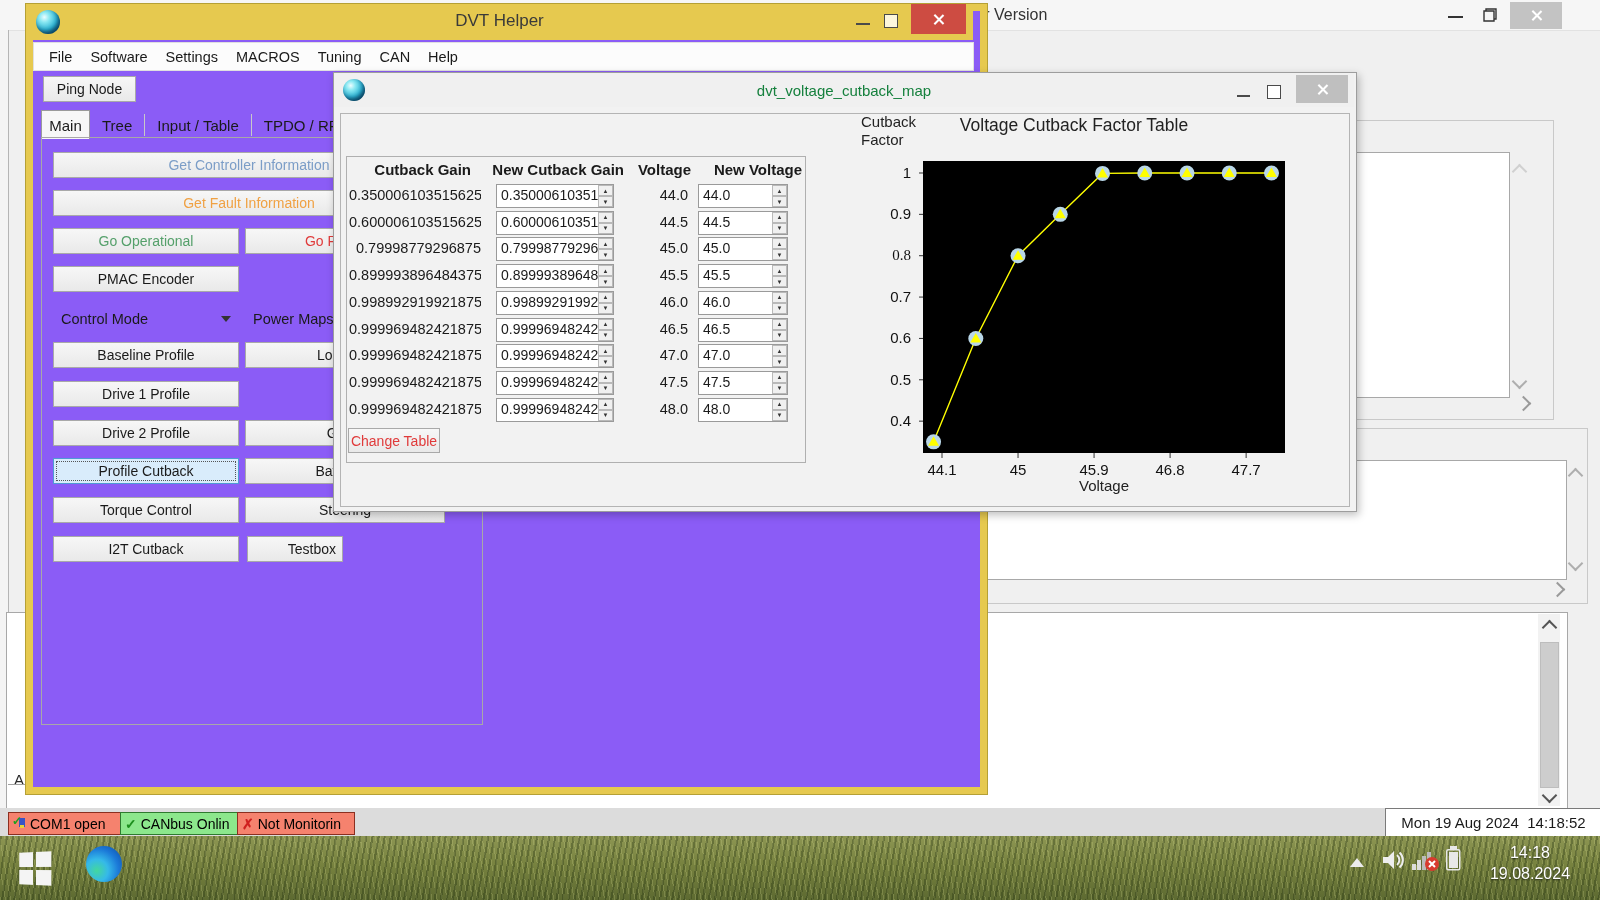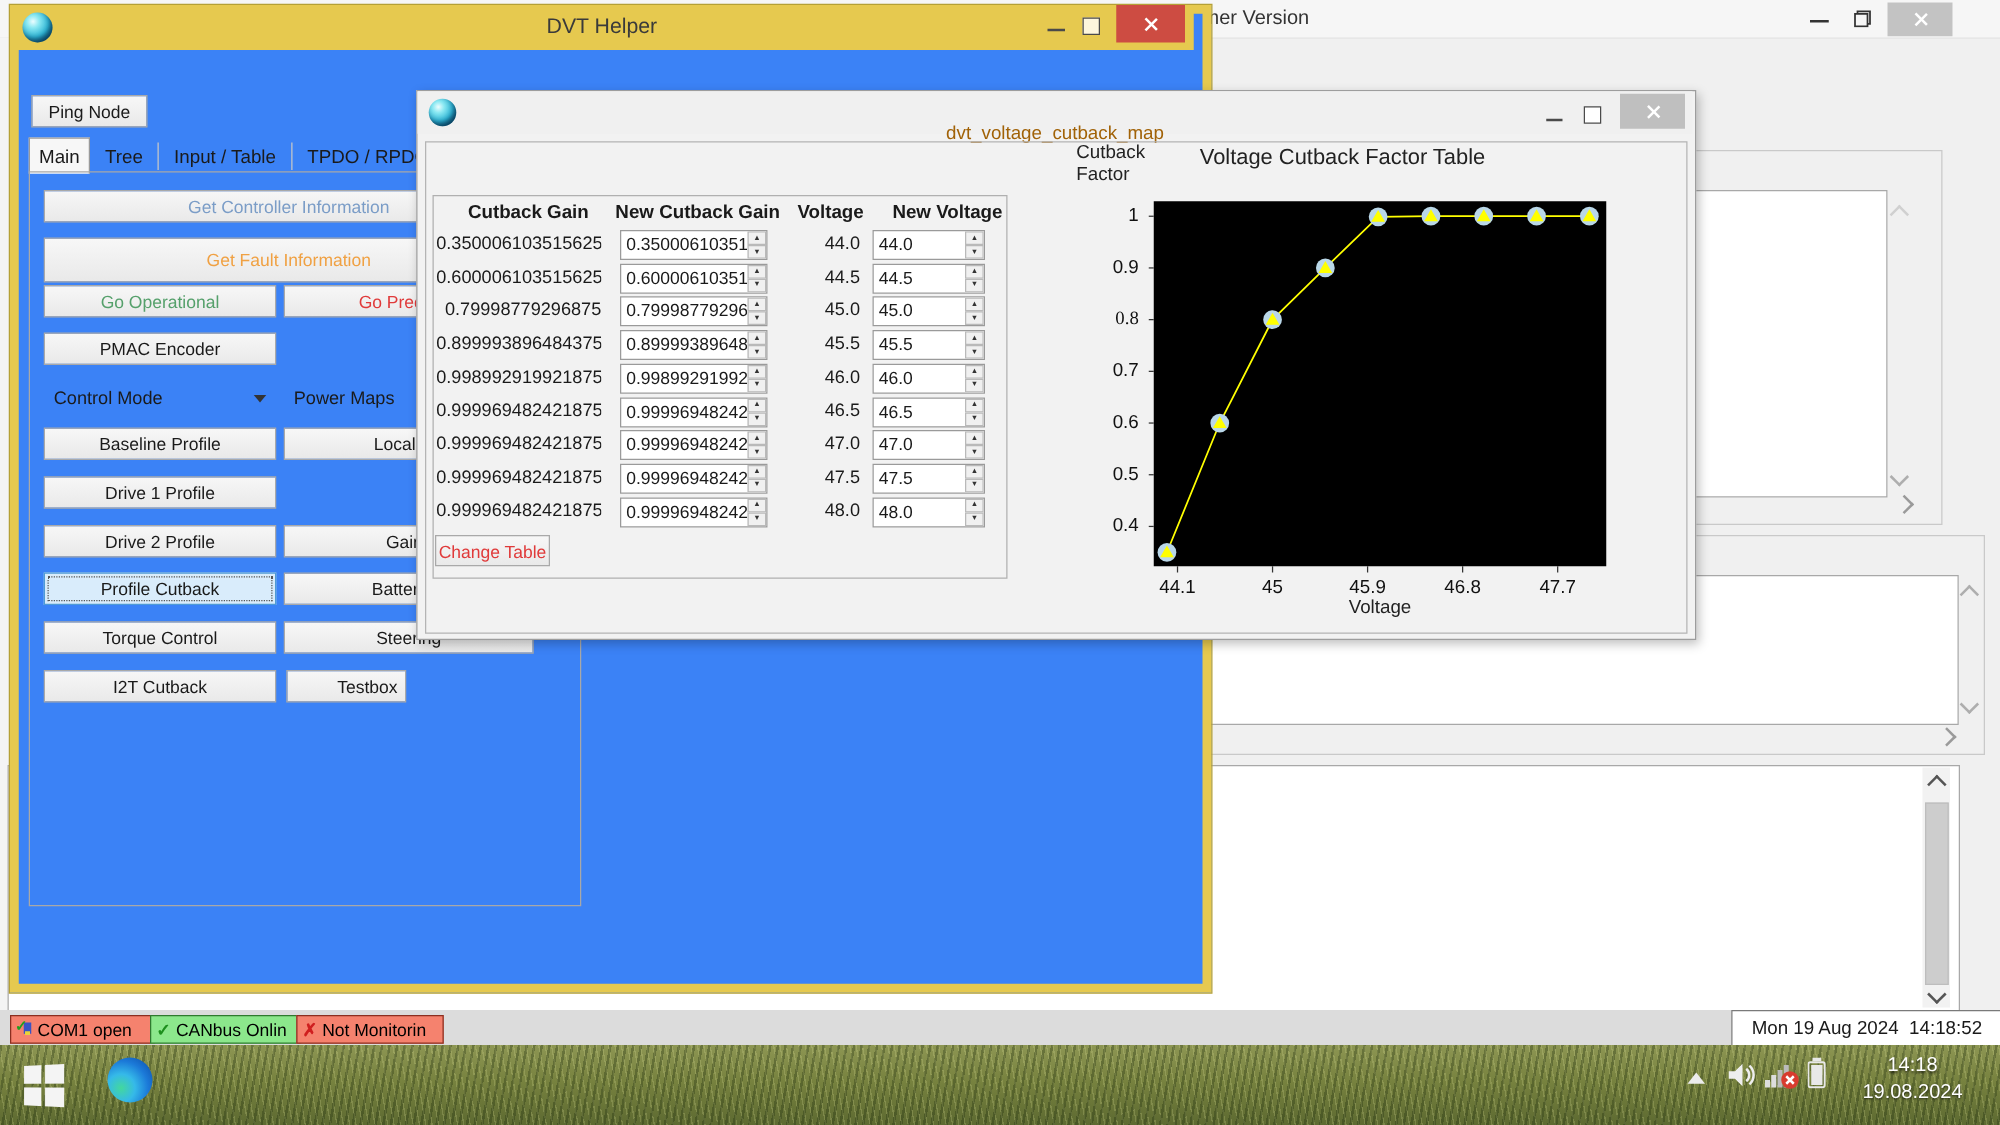--- a/index.html
+++ b/index.html
@@ -88,45 +88,54 @@
     <div class="white-area" style="left:6px;top:612px;width:1560px;height:196px;"></div>
     <div class="abs" style="left:1538px;top:614px;width:22px;height:192px;background:#f2f2f2;">
       <span class="chev up" style="left:6px;top:8px;border-color:#555;"></span>
       <div class="scroll-thumb" style="left:2px;top:28px;width:17px;height:144px;"></div>
       <span class="chev down" style="left:6px;top:176px;border-color:#555;"></span>
     </div>
     <div class="abs nowrap" style="left:14px;top:771px;font-size:15px;color:#2a2a2a;">Already logged in at a higher level</div>
     <div class="hairline" style="left:8px;top:784px;width:944px;height:1px;"></div>
   </div>
 
-  <div class="abs" style="left:8px;top:4px;width:947px;height:776px;background:#3b82f6;border:7px solid #e6c94f;outline:1px solid #b5a035;">
+  <div class="abs" style="left:26px;top:4px;width:947px;height:776px;background:#8b5cf6;border:7px solid #e6c94f;outline:1px solid #b5a035;">
 
     <div class="abs" style="left:-7px;top:-7px;width:947px;height:36px;background:#e6c94f;">
       <div class="orb" style="position:absolute;left:10px;top:6px;width:24px;height:24px;"></div>
       <div class="abs" style="left:0;top:7px;width:100%;text-align:center;font-size:17px;color:#3a3a3a;">DVT Helper</div>
       <div class="abs" style="left:830px;top:19px;width:14px;height:2px;background:#4a4a4a;"></div>
       <div class="abs" style="left:858px;top:10px;width:12px;height:12px;border:1.5px solid #4a4a4a;background:#fdf6dc;"></div>
       <div class="abs" style="left:885px;top:0px;width:55px;height:30px;background:#cd4c42;display:flex;align-items:center;justify-content:center;">
         <span class="xmark"></span>
       </div>
     </div>
 
+    <div class="abs" style="left:0;top:31px;width:933px;height:27px;background:#fcfcfc;border:1px solid #e0e0e0;display:flex;align-items:center;padding-left:6px;">
+      <span class="menu-item">File</span>
+      <span class="menu-item">Software</span>
+      <span class="menu-item">Settings</span>
+      <span class="menu-item">MACROS</span>
+      <span class="menu-item">Tuning</span>
+      <span class="menu-item">CAN</span>
+      <span class="menu-item">Help</span>
+    </div>
 
     <button class="btn" style="left:10px;top:65px;width:93px;height:26px;">Ping Node</button>
 
     <div class="abs" style="left:8px;top:99px;width:440px;height:28px;display:flex;">
       <div class="tab-active" style="width:47px;">Main</div>
       <div class="tab-plain">Tree</div>
       <div class="tab-plain">Input / Table</div>
       <div class="tab-plain">TPDO / RPDO</div>
     </div>
     <div class="abs" style="left:8px;top:126px;width:440px;height:586px;border:1px solid #a8a8a8;"></div>
 
     <button class="btn" style="left: 20px; top: 141px; width: 392px; height: 26px; color: rgb(123, 157, 199);">Get Controller Information</button>
-    <button class="btn" style="left: 20px; top: 179px; width: 392px; height: 36px; color: rgb(240, 161, 67);">Get Fault Information</button>
+    <button class="btn" style="left: 20px; top: 179px; width: 392px; height: 26px; color: rgb(240, 161, 67);">Get Fault Information</button>
     <button class="btn" style="left: 20px; top: 217px; width: 186px; height: 26px; color: rgb(85, 160, 107);">Go Operational</button>
     <button class="btn" style="left: 212px; top: 217px; width: 200px; height: 26px; color: rgb(224, 58, 58);">Go Preopera</button>
     <button class="btn" style="left:20px;top:255px;width:186px;height:26px;">PMAC Encoder</button>
 
     <div class="abs" style="left:20px;top:295px;width:186px;height:26px;display:flex;align-items:center;">
       <span style="font-size:14.5px;margin-left:8px;">Control Mode</span>
       <span style="position:absolute;right:8px;width:0;height:0;border-left:5px solid transparent;border-right:5px solid transparent;border-top:6px solid #333;"></span>
     </div>
     <div class="abs nowrap" style="left:220px;top:300px;font-size:14.5px;">Power Maps</div>
 
@@ -139,21 +148,21 @@
     <button class="btn" style="left:212px;top:447px;width:200px;height:26px;">Battery Li</button>
     <button class="btn" style="left:20px;top:486px;width:186px;height:26px;">Torque Control</button>
     <button class="btn" style="left:212px;top:486px;width:200px;height:26px;">Steering</button>
     <button class="btn" style="left:20px;top:525px;width:186px;height:26px;">I2T Cutback</button>
     <button class="btn right-text" style="left:214px;top:525px;width:96px;height:26px;">Testbox</button>
   </div>
 
   <div class="abs" style="left:333px;top:72px;width:1022px;height:438px;background:#f2f2f2;border:1px solid #9d9d9d;box-shadow:2px 3px 8px rgba(0,0,0,0.25);">
     <div class="abs" style="left:0;top:0;width:1020px;height:34px;background:#f0f0f0;">
       <div class="orb" style="position:absolute;left:9px;top:6px;width:22px;height:22px;"></div>
-      <div class="abs" style="left:0;top:9px;width:100%;text-align:center;font-size:15px;color:#a16207;margin-top:16px;">dvt_voltage_cutback_map</div>
+      <div class="abs" style="left:0;top:9px;width:100%;text-align:center;font-size:15px;color:#15803d;">dvt_voltage_cutback_map</div>
       <div class="abs" style="left:903px;top:22px;width:13px;height:2px;background:#4a4a4a;"></div>
       <div class="abs" style="left:933px;top:12px;width:12px;height:12px;border:1.5px solid #4a4a4a;background:#fff;"></div>
       <div class="abs" style="left:962px;top:2px;width:52px;height:28px;background:#bfbfbf;display:flex;align-items:center;justify-content:center;">
         <span class="xmark"></span>
       </div>
     </div>
     <div class="abs" style="left:6px;top:40px;width:1008px;height:392px;border:1px solid #b4b4b4;"></div>
 
     <div class="abs" style="left:12px;top:83px;width:458px;height:305px;border:1px solid #b0b0b0;"></div>
     <div class="hdr" style="left:17px;top:88px;width:120px;">Cutback Gain</div>

